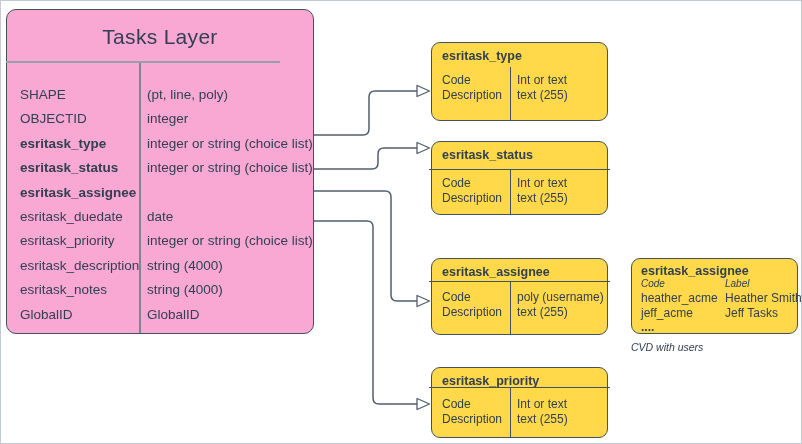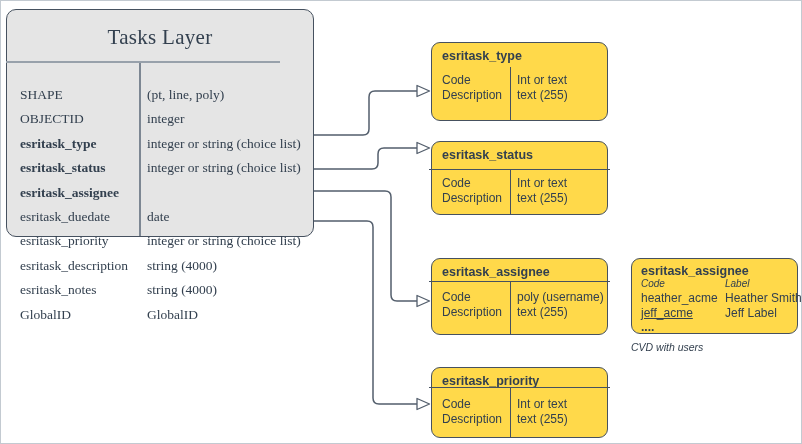--- a/index.html
+++ b/index.html
@@ -13,22 +13,22 @@
   }
   *{box-sizing:border-box;margin:0;padding:0;}
   body{background:#e8e8e8;font-family:"Liberation Sans","DejaVu Sans",sans-serif;color:var(--text);}
   .canvas{position:relative;width:802px;height:444px;background:var(--bg);
           border:1px solid var(--canvas-border);overflow:hidden;}
   svg.connectors{position:absolute;left:0;top:0;z-index:1;}
   svg.connectors path.wire{fill:none;stroke:var(--connector);stroke-width:1.5;stroke-linejoin:round;}
   svg.connectors path.head{fill:#ffffff;stroke:var(--connector);stroke-width:1.3;stroke-linejoin:round;}
 
   
-  .table{position:absolute;left:5px;top:8px;width:308px;height:228px;z-index:2;
-         background:#e5e5e5;border:1.7px solid var(--box-border);border-radius:10px;font-family:Liberation Serif, serif;}
+  .table{position:absolute;left:5px;top:8px;width:308px;height:325px;z-index:2;
+         background:#f9a8d4;border:1.7px solid var(--box-border);border-radius:10px;}
   .table-title{font-size:21px;text-align:center;padding-top:15px;letter-spacing:.3px;}
   .title-rule{position:absolute;top:51px;left:-1px;width:274px;height:2px;background:var(--inner-line);}
   .col-rule{position:absolute;top:53px;bottom:0;left:132px;width:1.7px;background:#7d8793;}
   .rows{position:absolute;top:77px;left:0;right:0;}
   .row{position:relative;height:24.4px;font-size:13.5px;}
   .row .fname{position:absolute;left:13px;white-space:nowrap;}
   .row .ftype{position:absolute;left:140px;white-space:nowrap;}
   .row.bold .fname{font-weight:bold;}
 
   
@@ -59,21 +59,21 @@
 
   
   .cvd{position:absolute;left:630px;top:257px;width:167px;height:76px;z-index:2;
        background:var(--yellow);border:1.7px solid var(--box-border);border-radius:9px;}
   .cvd-title{font-weight:bold;font-size:12.5px;padding:5px 0 0 9px;white-space:nowrap;}
   .cvd-headers{position:absolute;top:19px;left:9px;right:6px;font-size:10px;font-style:italic;height:13px;}
   .cvd-headers .c2{position:absolute;left:84px;}
   .cvd-row{position:absolute;left:9px;right:6px;font-size:12px;height:15px;white-space:nowrap;}
   .cvd-row .c2{position:absolute;left:84px;}
   .cvd-row.r1{top:32px;}
-  .cvd-row.r2{top:47px;text-decoration:underline;}
+  .cvd-row.r2{top:47px;}
   .cvd-dots{position:absolute;left:9px;top:61px;font-size:12px;font-weight:bold;}
   .cvd-caption{position:absolute;left:630px;top:340px;width:167px;z-index:2;
                text-align:left;font-size:10.5px;font-style:italic;}
 </style>
 </head>
 <body>
 
 <div class="canvas">
 
   <svg class="connectors" width="802" height="444">
@@ -194,19 +194,19 @@
     <div class="cvd-headers">
       <span class="c1">Code</span>
       <span class="c2">Label</span>
     </div>
     <div class="cvd-row r1">
       <span class="c1">heather_acme</span>
       <span class="c2">Heather Smith</span>
     </div>
     <div class="cvd-row r2">
       <span class="c1">jeff_acme</span>
-      <span class="c2">Jeff Label</span>
+      <span class="c2">Jeff Tasks</span>
     </div>
     <div class="cvd-dots">....</div>
   </div>
   <div class="cvd-caption">CVD with users</div>
 
 </div>
 
 </body></html>

